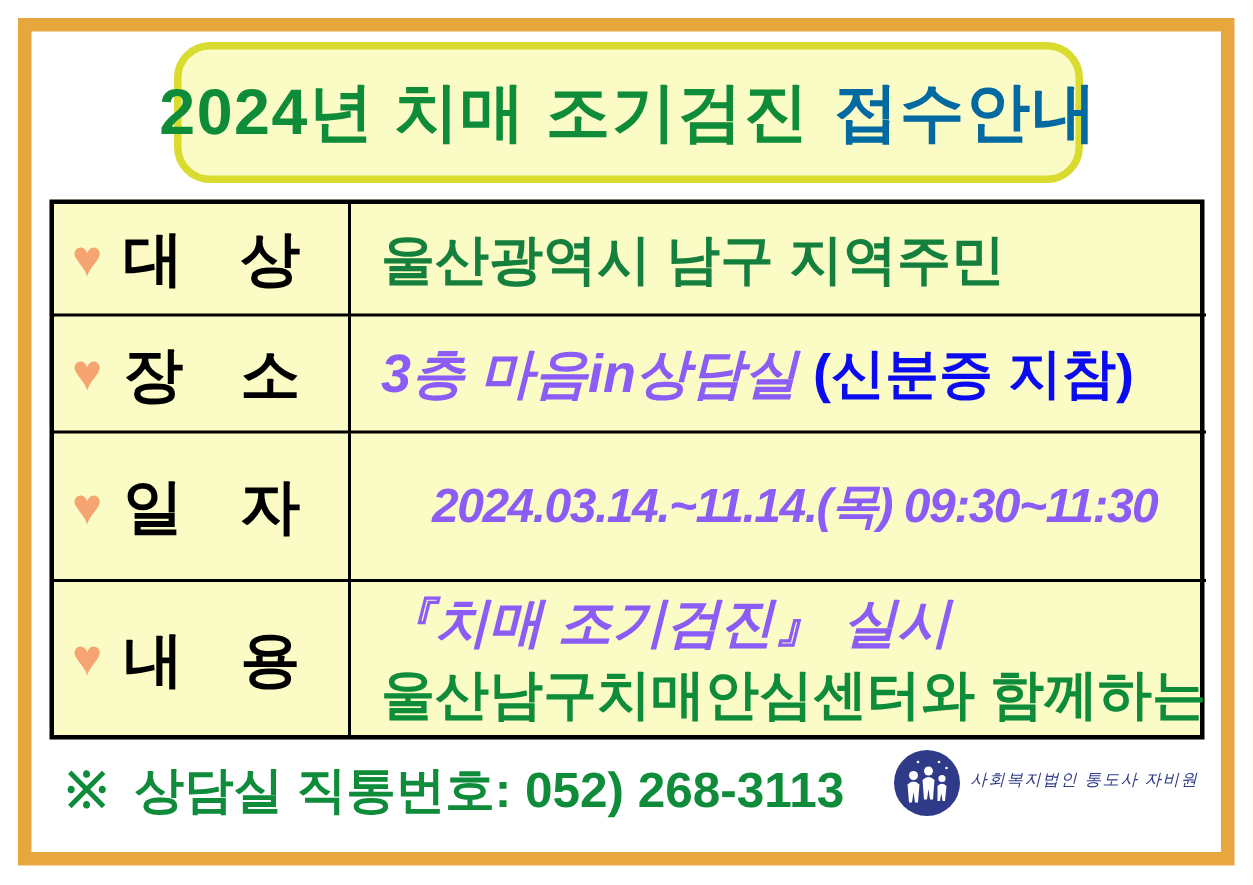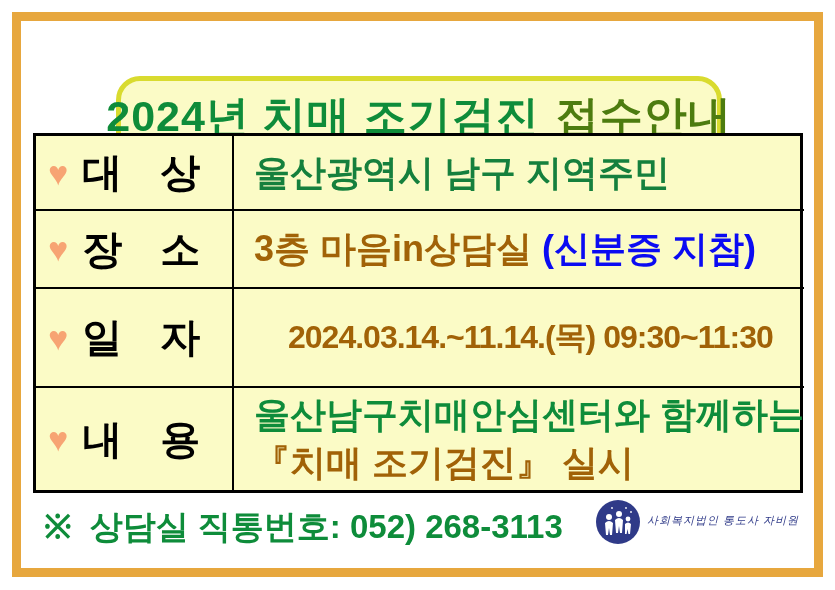--- a/index.html
+++ b/index.html
@@ -9,30 +9,30 @@
     font-family:"Liberation Sans", sans-serif;
     position:relative;overflow:hidden;
   }
   .poster-border{
     position:absolute;left:12px;top:12px;right:12px;bottom:13px;
     border:9px solid #E7A73E;
     pointer-events:none;
   }
   
   .title-box{
-    position:absolute;left:116px;top:28px;width:606px;height:82px;
+    position:absolute;left:116px;top:28px;width:606px;height:94px;
     background:#FBFBC6;
     border:5px solid #D9DB2F;
     border-radius:24px;
     box-sizing:border-box;
     display:flex;align-items:center;justify-content:center;
-    font-weight:bold;font-size:43px;letter-spacing:1px;white-space:nowrap;margin-top:48px;
+    font-weight:bold;font-size:43px;letter-spacing:1px;white-space:nowrap;
   }
   .title-box .t-green{color:#0E8C3A;}
-  .title-box .t-black{color:#4d7c0f;margin-left:16px;}
+  .title-box .t-black{color:#0369a1;margin-left:16px;}
   
   .info-table{
     position:absolute;left:33px;top:133px;width:770px;height:360px;
     box-sizing:border-box;
     border:3px solid #000;
     background:#FBFBC6;
     display:grid;
     grid-template-columns:198px 1fr;
     grid-template-rows:75px 78px 99px 1fr;
   }
@@ -57,21 +57,21 @@
   }
   .value-cell{
     padding-left:20px;
     flex-direction:column;align-items:flex-start;justify-content:center;
   }
   .vline{
     font-weight:bold;font-size:36px;line-height:1.32;white-space:nowrap;
   }
   .vline.condensed{font-size:32px;letter-spacing:-1px;margin-left:34px;}
   .c-black{color:#15803d;}
-  .c-red{color:#a16207;}
+  .c-red{color:#8b5cf6;font-style:italic;}
   .c-blue{color:#0B0BF2;}
   .c-green{color:#0E8C3A;}
   
   .footer-note{
     position:absolute;left:44px;top:503px;
     color:#0E8C3A;font-weight:bold;font-size:33px;white-space:nowrap;
   }
   .footer-note .marker{margin-right:18px;}
   .logo{
     position:absolute;right:36px;top:499px;
@@ -142,24 +142,24 @@
 
     <div class="cell label-cell row4">
       <span class="heart">♥</span>
       <span class="label-chars">
         <span>내</span>
         <span>용</span>
       </span>
     </div>
     <div class="cell value-cell row4">
       <div class="vline">
-        <span class="c-green">울산남구치매안심센터와 함께하는</span>
+        <span class="c-red">『치매 조기검진』 실시</span>
       </div>
       <div class="vline">
-        <span class="c-red">『치매 조기검진』 실시</span>
+        <span class="c-green">울산남구치매안심센터와 함께하는</span>
       </div>
     </div>
 
   </div>
 
   <div class="footer-note">
     <span class="marker">※</span><span>상담실 직통번호: 052) 268-3113</span>
   </div>
 
   <div class="logo">

